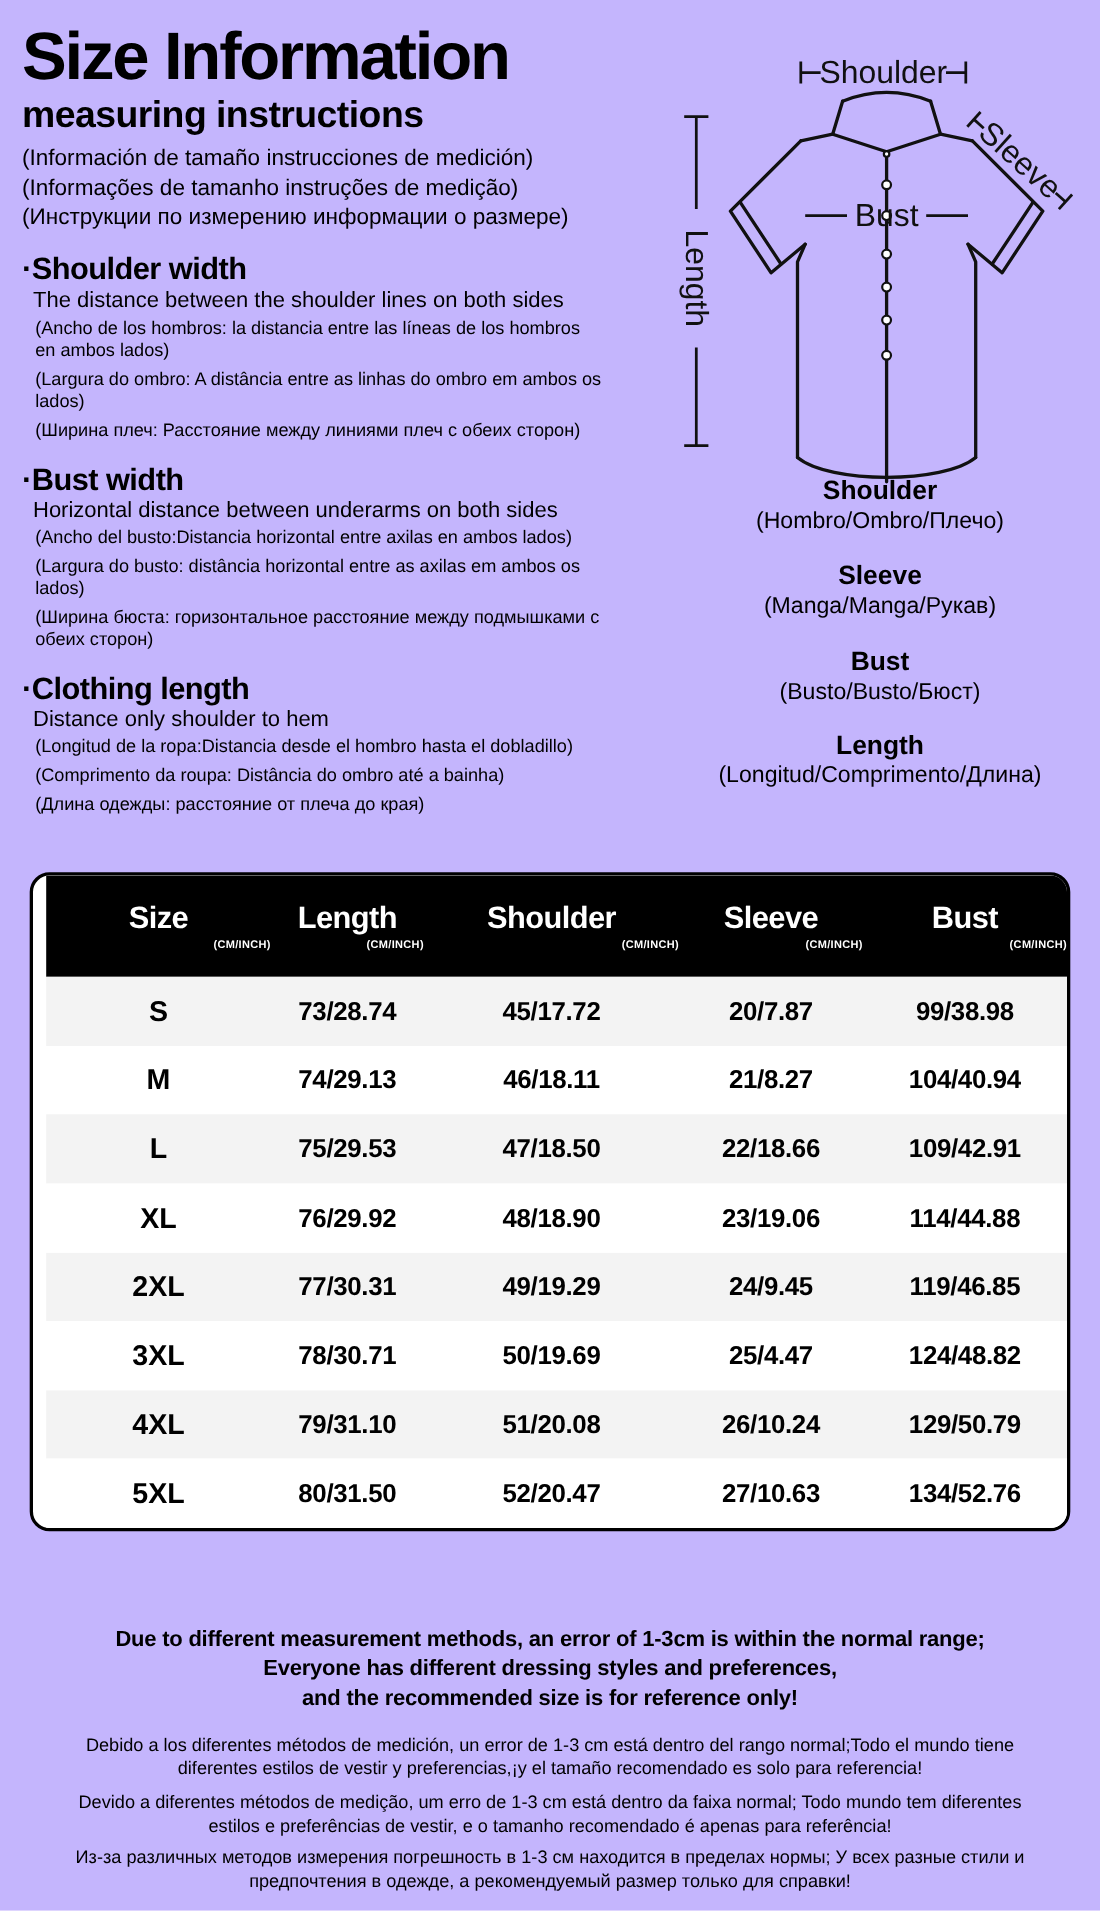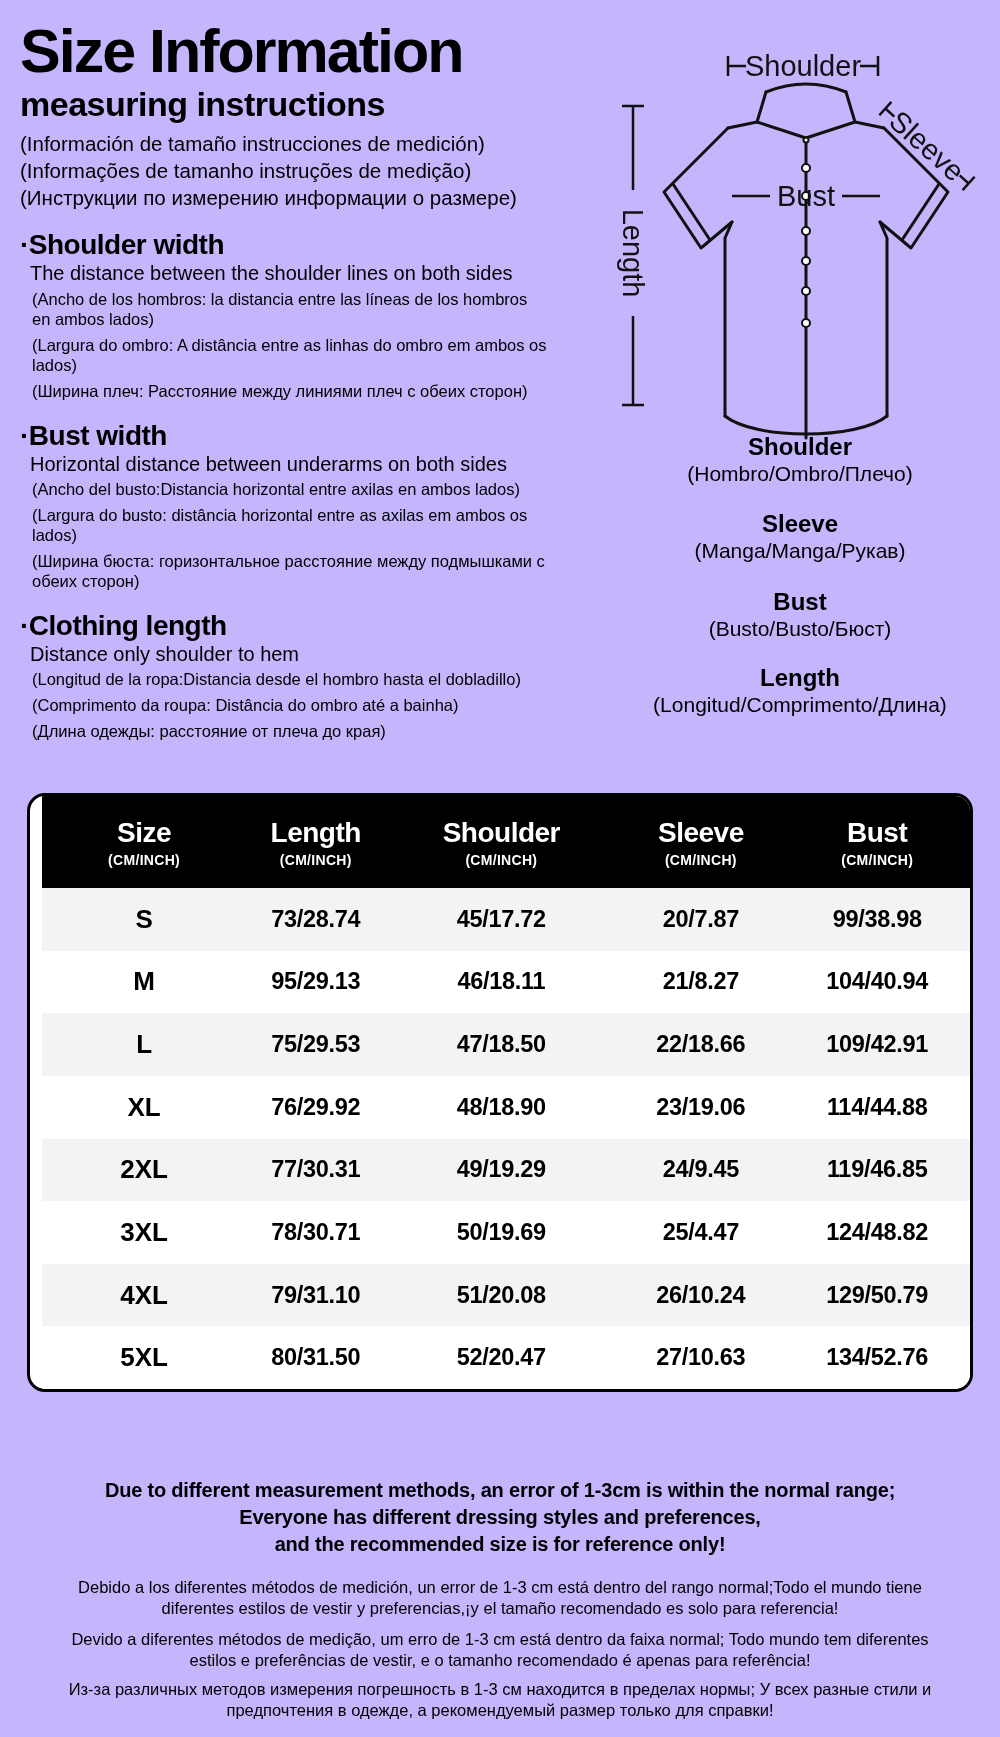--- a/index.html
+++ b/index.html
@@ -30,21 +30,21 @@
     border:3.5px solid #000; border-radius:18px; overflow:hidden;
     box-sizing:border-box; display:flex; flex-direction:column; background:#fff;padding-left:12px;
   }
   .t-head {
     height:92px; background:#000; color:#fff; flex:0 0 auto;
     display:grid; grid-template-columns:22% 15% 25% 18% 20%;
     align-items:center;
   }
   .th { text-align:center; }
   .th-name { font-size:28px; font-weight:bold; letter-spacing:-0.5px; }
-  .th-unit { font-size:14px; font-weight:bold; margin-top:3px; letter-spacing:0.3px; }
+  .th-unit { font-size:10px; font-weight:bold; margin-top:3px; letter-spacing:0.3px;text-align:right; }
   .t-row {
     flex:1 1 auto; display:grid; grid-template-columns:22% 15% 25% 18% 20%;
     align-items:center; text-align:center; background:#fff;
   }
   .t-row.alt { background:#f3f3f3; }
   .c-size { font-size:26px; font-weight:bold; }
   .c-val  { font-size:23.5px; font-weight:bold; letter-spacing:-0.3px; }
   
   .foot-en {
     position:absolute; left:0; top:1477px; width:1000px; text-align:center;
@@ -200,21 +200,21 @@
 
     <div class="t-row alt">
       <div class="c-size">S</div>
       <div class="c-val">73/28.74</div>
       <div class="c-val">45/17.72</div>
       <div class="c-val">20/7.87</div>
       <div class="c-val">99/38.98</div>
     </div>
     <div class="t-row">
       <div class="c-size">M</div>
-      <div class="c-val">95/29.13</div>
+      <div class="c-val">74/29.13</div>
       <div class="c-val">46/18.11</div>
       <div class="c-val">21/8.27</div>
       <div class="c-val">104/40.94</div>
     </div>
     <div class="t-row alt">
       <div class="c-size">L</div>
       <div class="c-val">75/29.53</div>
       <div class="c-val">47/18.50</div>
       <div class="c-val">22/18.66</div>
       <div class="c-val">109/42.91</div>

